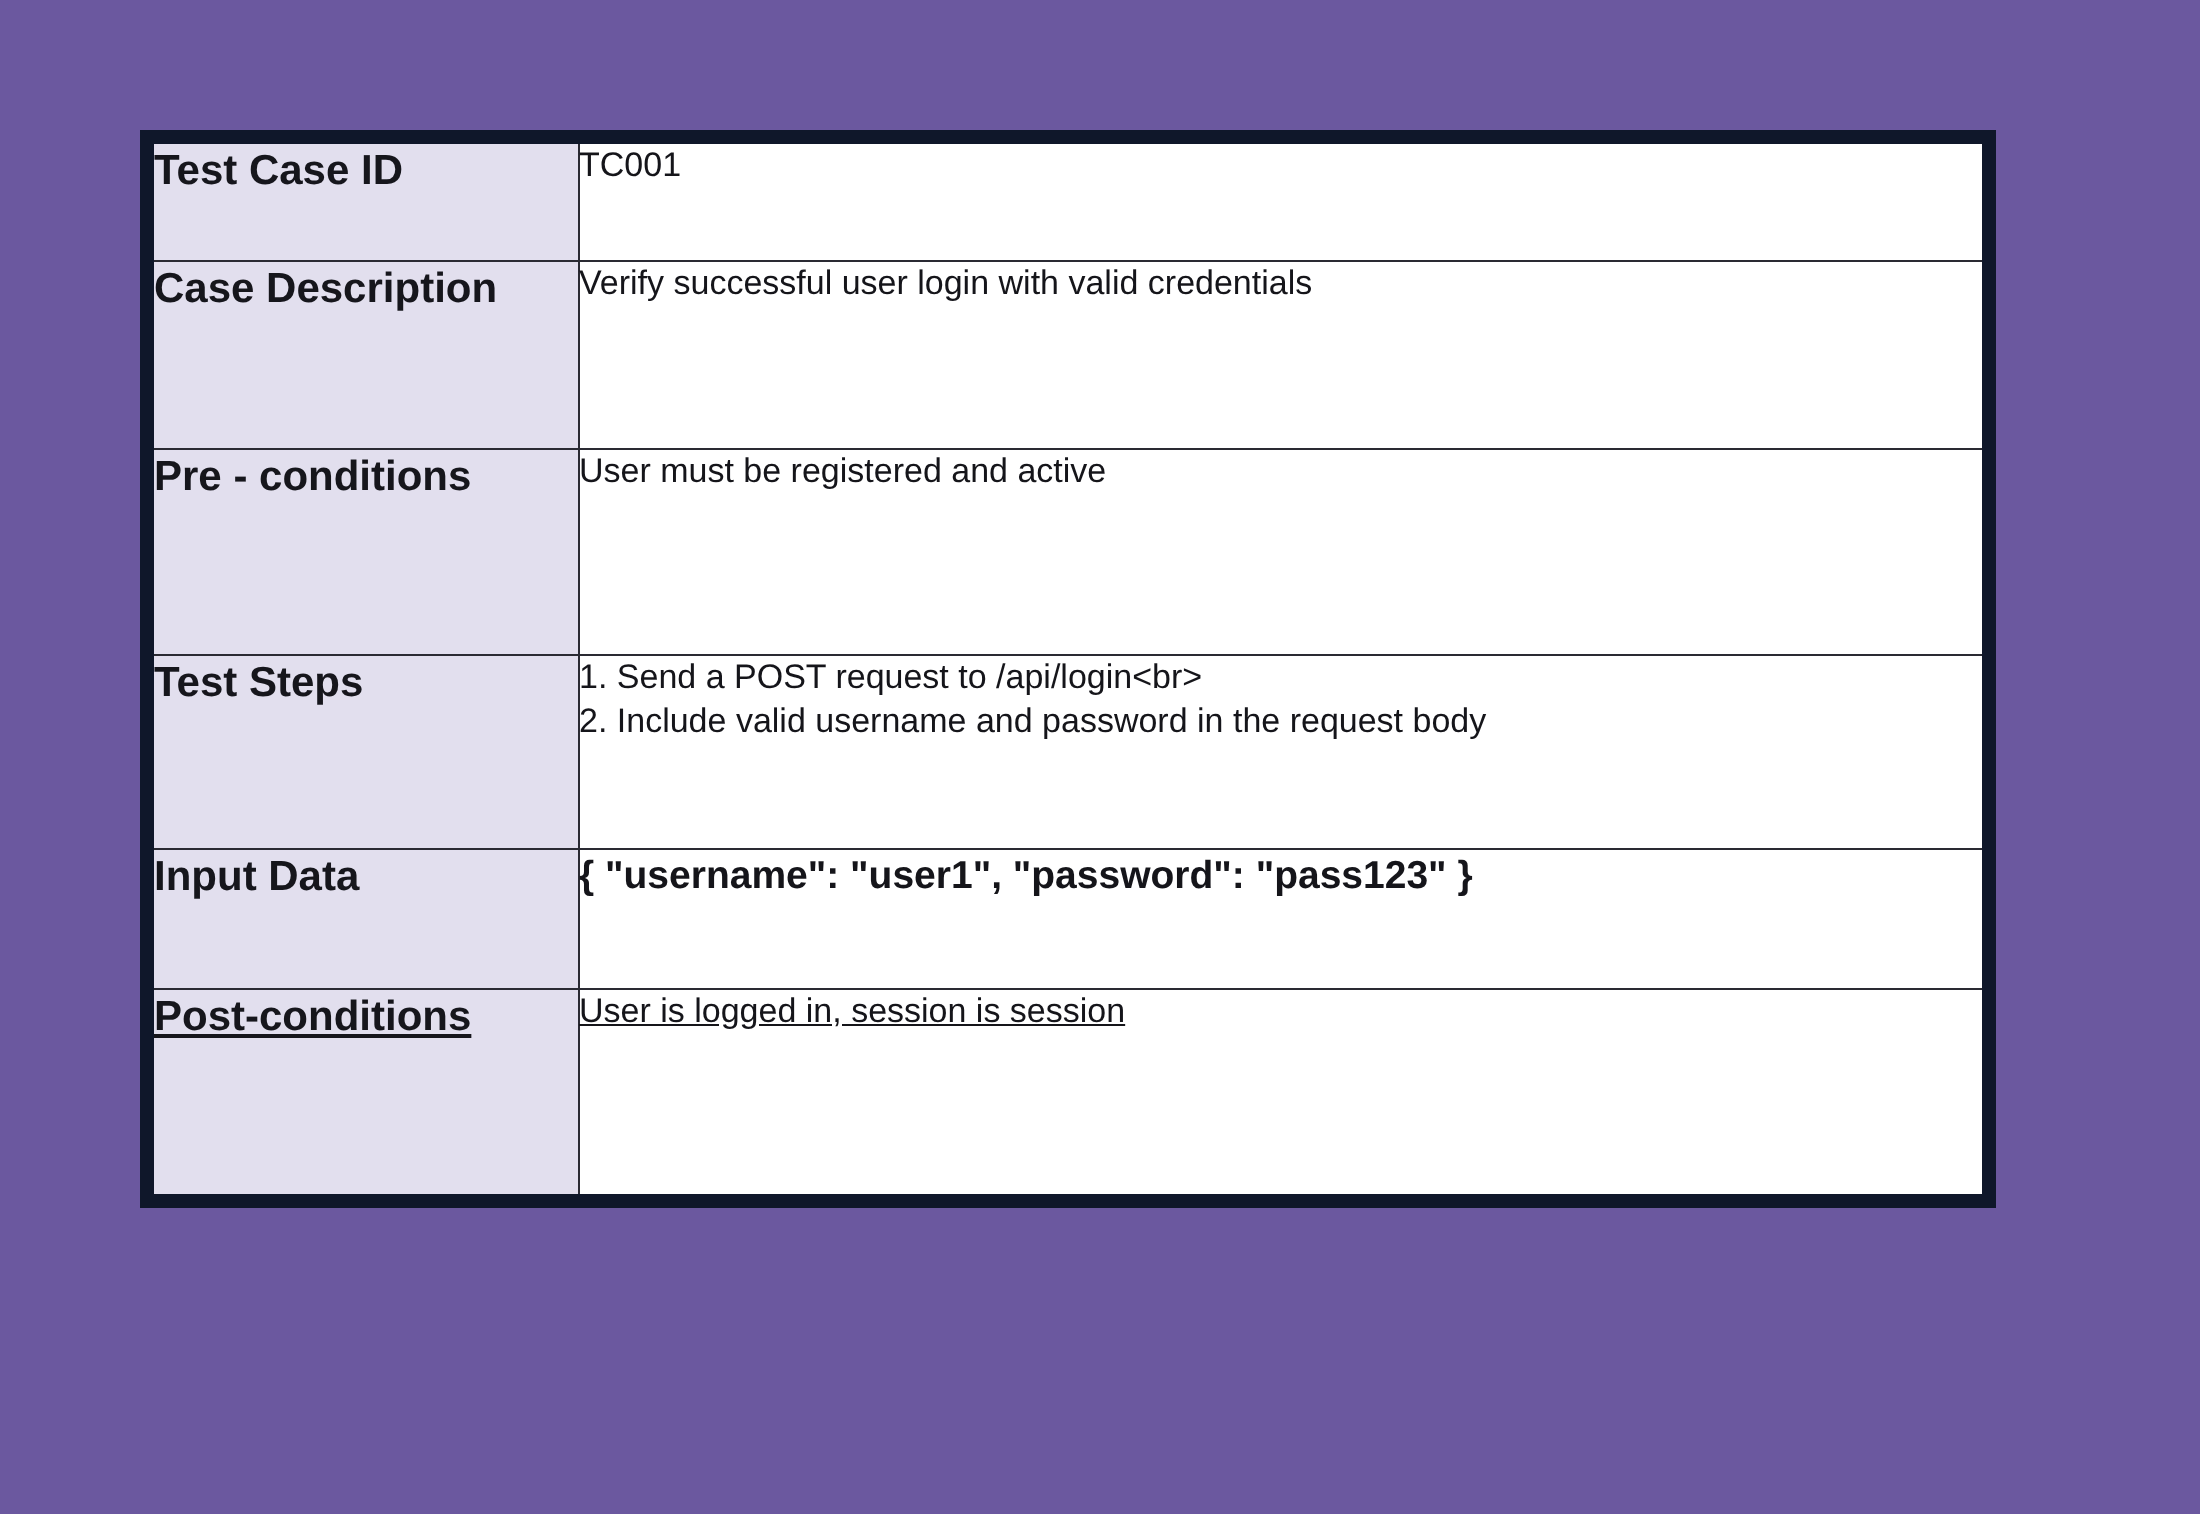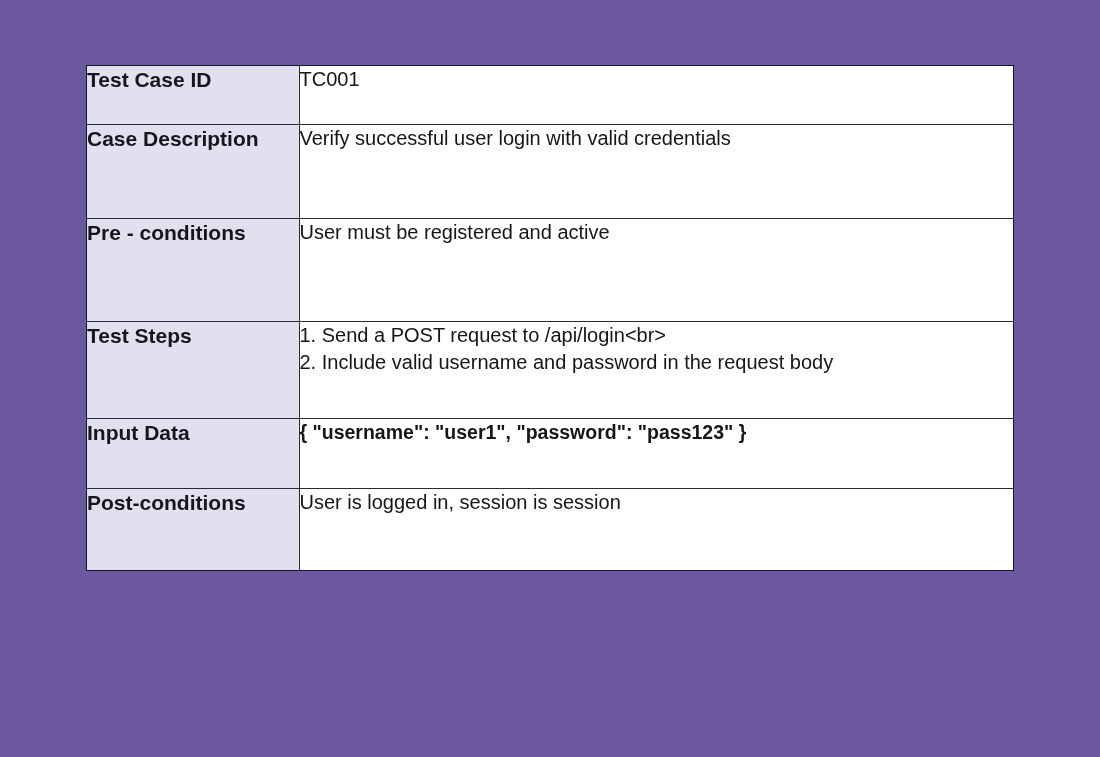--- a/index.html
+++ b/index.html
@@ -17,25 +17,25 @@
 
   .canvas {
     position: relative;
     width: 1100px;
     height: 757px;
     box-sizing: border-box;
   }
 
   .table-wrap {
     position: absolute;
-    left: 86px;
+    left: 70px;
     top: 65px;
     width: 928px;
     background: #ffffff;
-    border: 1px solid #0f172a;
+    border: 7px solid #0f172a;
     box-sizing: border-box;
   }
 
   table.testcase {
     width: 100%;
     border-collapse: collapse;
     table-layout: fixed;
   }
 
   table.testcase tr {
@@ -74,41 +74,41 @@
     line-height: 1.32;
     color: #16161c;
     padding: 14px 18px 14px 22px;
     box-sizing: border-box;
   }
 
   td.value {
     background: #ffffff;
     text-align: left;
     font-weight: normal;
-    font-size: 20px;
+    font-size: 17px;
     line-height: 1.35;
     color: #15151a;
     padding: 15px 16px 15px 24px;
     box-sizing: border-box;
     white-space: pre-line;
   }
 
   td.value.bold {
     font-weight: bold;
     font-size: 19.5px;
   }
 
   
   tr.row-id       th.label, tr.row-id       td.value { height: 58px; }
   tr.row-desc     th.label, tr.row-desc     td.value { height: 94px; }
   tr.row-pre      th.label, tr.row-pre      td.value { height: 103px; }
   tr.row-steps    th.label, tr.row-steps    td.value { height: 97px; margin-top: 28px; }
   tr.row-input    th.label, tr.row-input    td.value { height: 70px; }
   tr.row-expected th.label, tr.row-expected td.value { height: 103px; }
-  tr.row-post     th.label, tr.row-post     td.value { height: 82px; }
+  tr.row-post     th.label, tr.row-post     td.value { height: 103px; text-decoration: underline; }
 </style>
 </head>
 <body>
 
 <div class="canvas">
 
   <div class="table-wrap">
     <table class="testcase">
       <tbody>
         <tr class="row-id">

